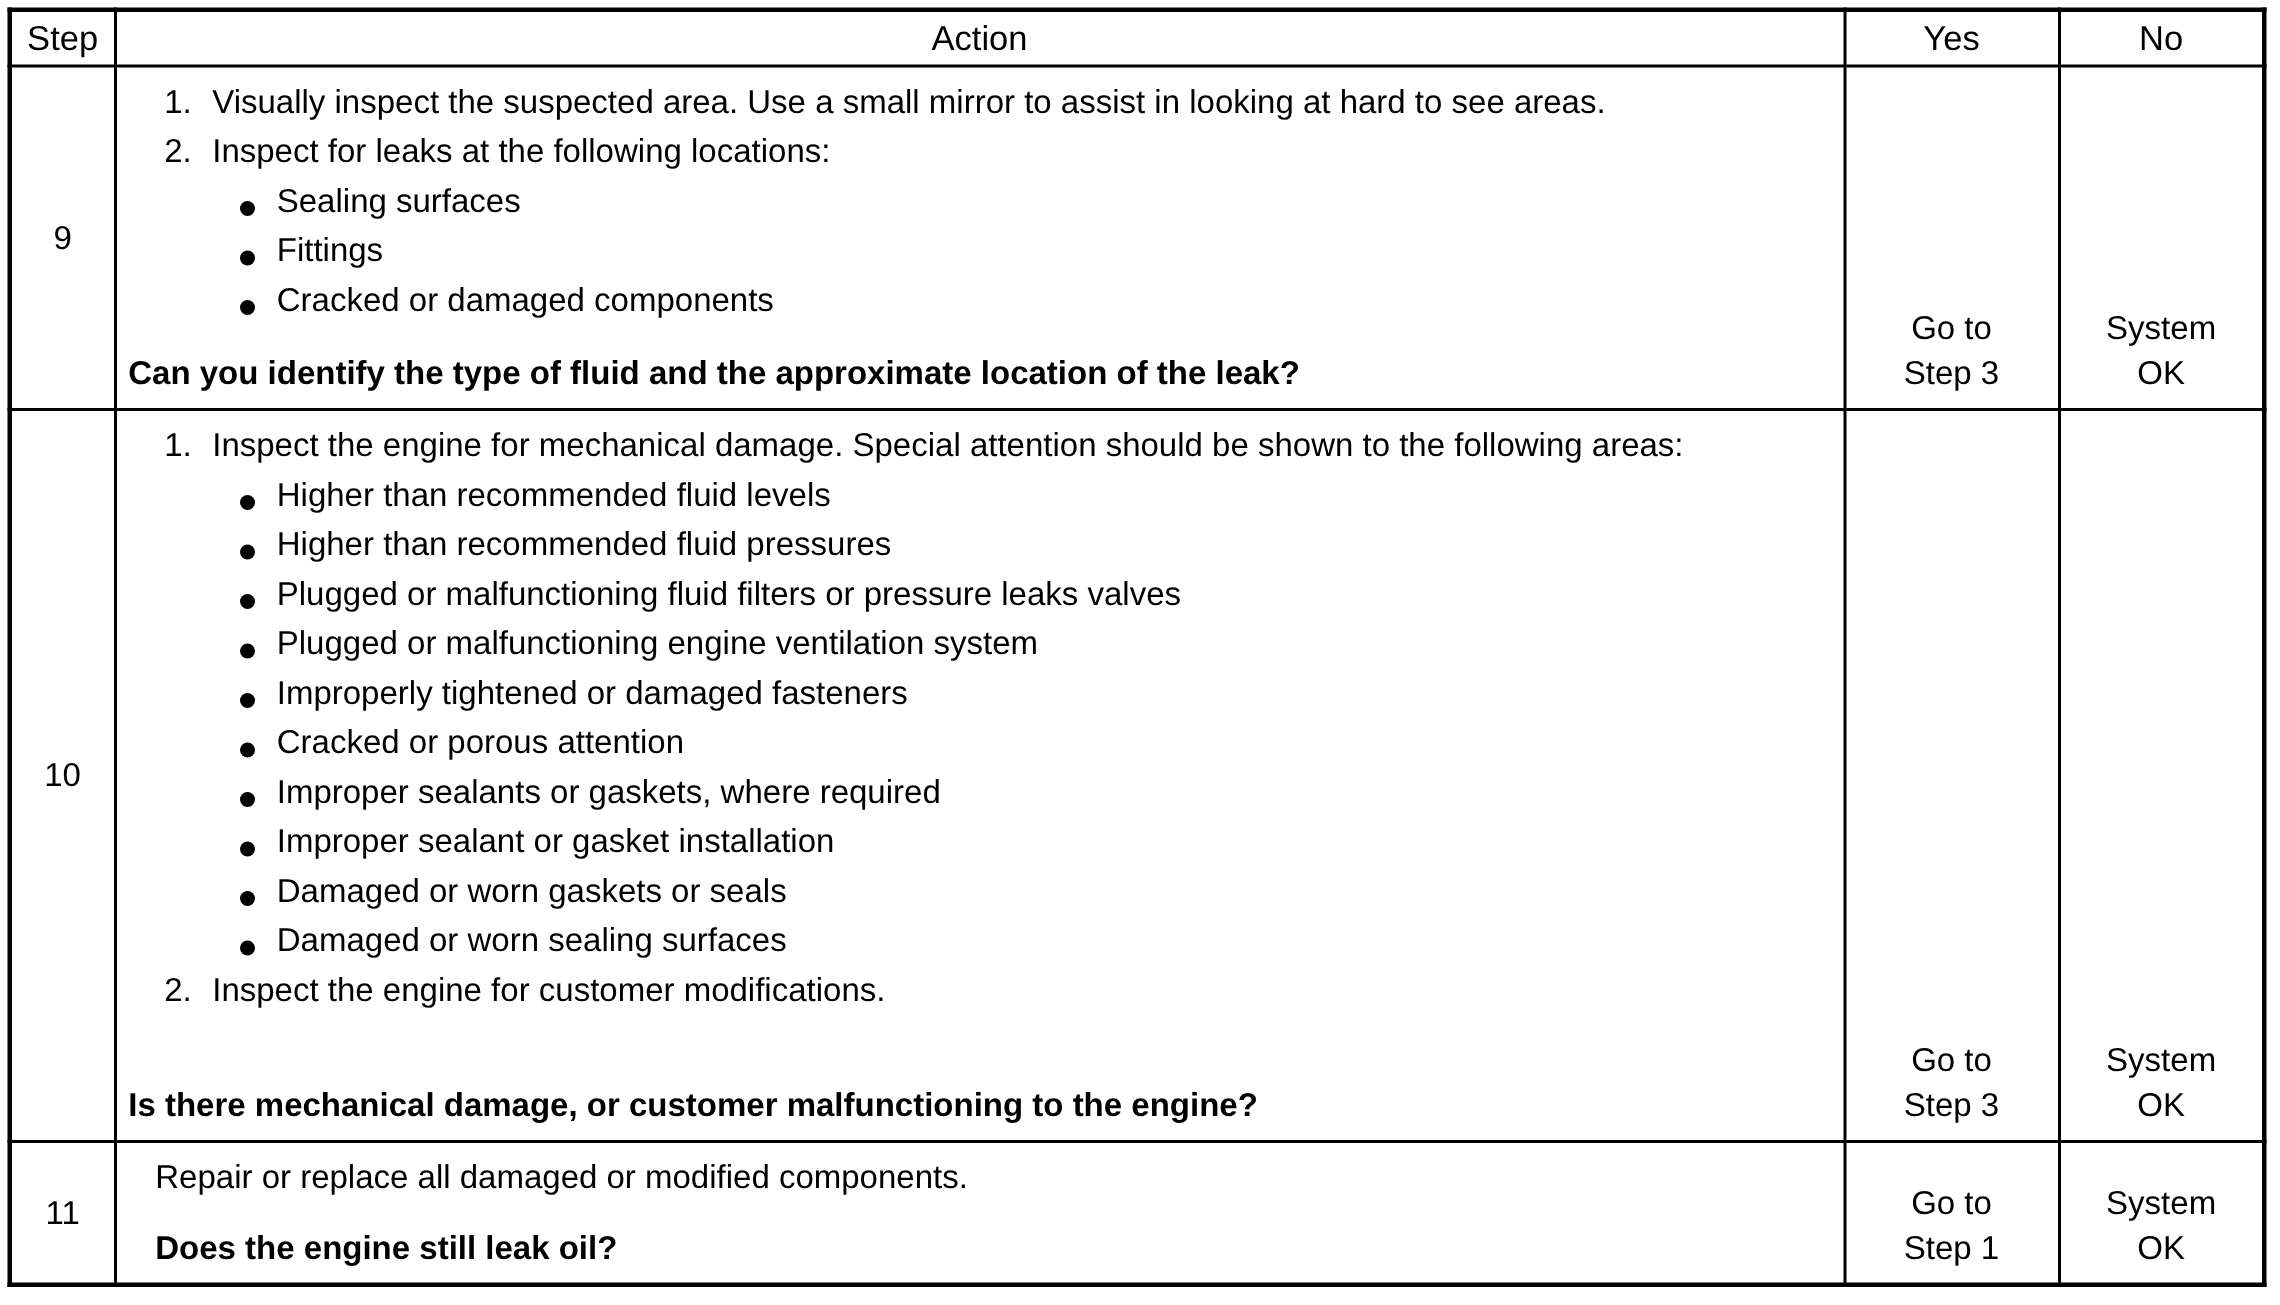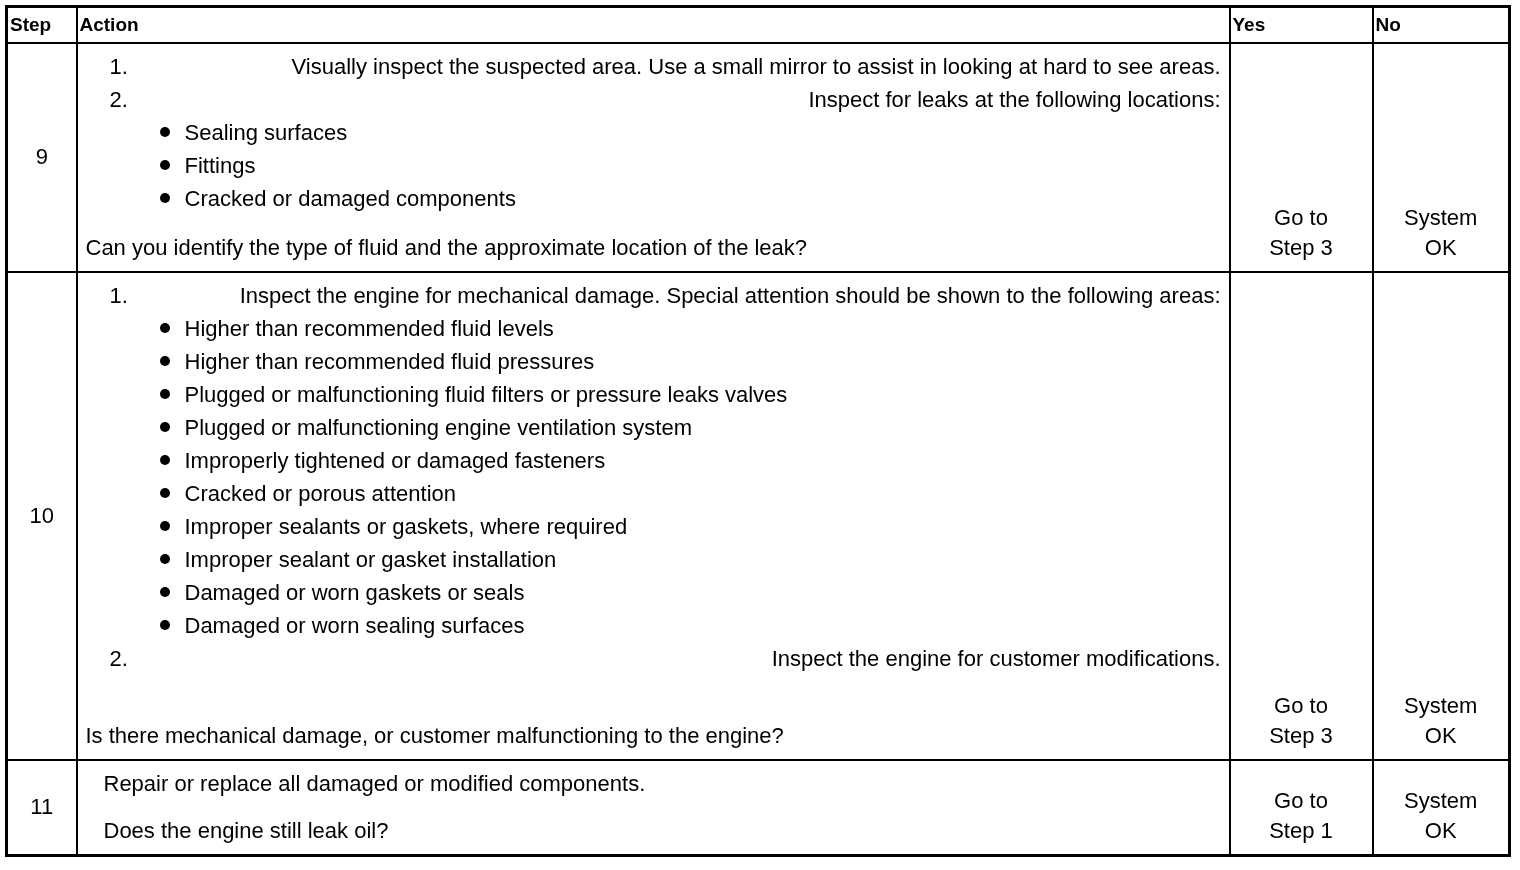--- a/index.html
+++ b/index.html
@@ -18,23 +18,23 @@
     border-collapse: collapse;
     width: 1506px;
     table-layout: fixed;
     border: 3px solid #000;
   }
   th, td {
     border: 2px solid #000;
     box-sizing: border-box;
   }
   th {
-    font-size: 19px;
-    font-weight: bold;
-    text-align: left;
+    font-size: 23px;
+    font-weight: normal;
+    text-align: center;
     padding: 4px 2px;
     height: 36px;
   }
   .step-cell {
     vertical-align: middle;
     text-align: center;
     font-size: 22px;
   }
   .action-cell {
     vertical-align: top;
@@ -56,41 +56,41 @@
     display: flex;
     align-items: flex-start;
   }
   .numbered-item .num {
     flex: 0 0 32px;
     width: 32px;
     margin-left: 24px;
   }
   .numbered-item .item-text {
     flex: 1 1 auto;
-    text-align: right;
   }
   .bullet-item {
     display: flex;
-    align-items: flex-start;
+    align-items: center;
   }
   .bullet {
     flex: 0 0 10px;
     width: 10px;
     height: 10px;
     border-radius: 50%;
     background: #000;
     margin-left: 74px;
     margin-right: 15px;
     margin-top: 11px;
   }
   .plain-item {
     margin-left: 0;
   }
   .question {
     margin-top: 8px;
+    font-weight: bold;
   }
   .result-cell {
     vertical-align: bottom;
     text-align: center;
     font-size: 22px;
     padding: 0 2px 8px 2px;
   }
   .result-line {
     line-height: 30px;
   }

